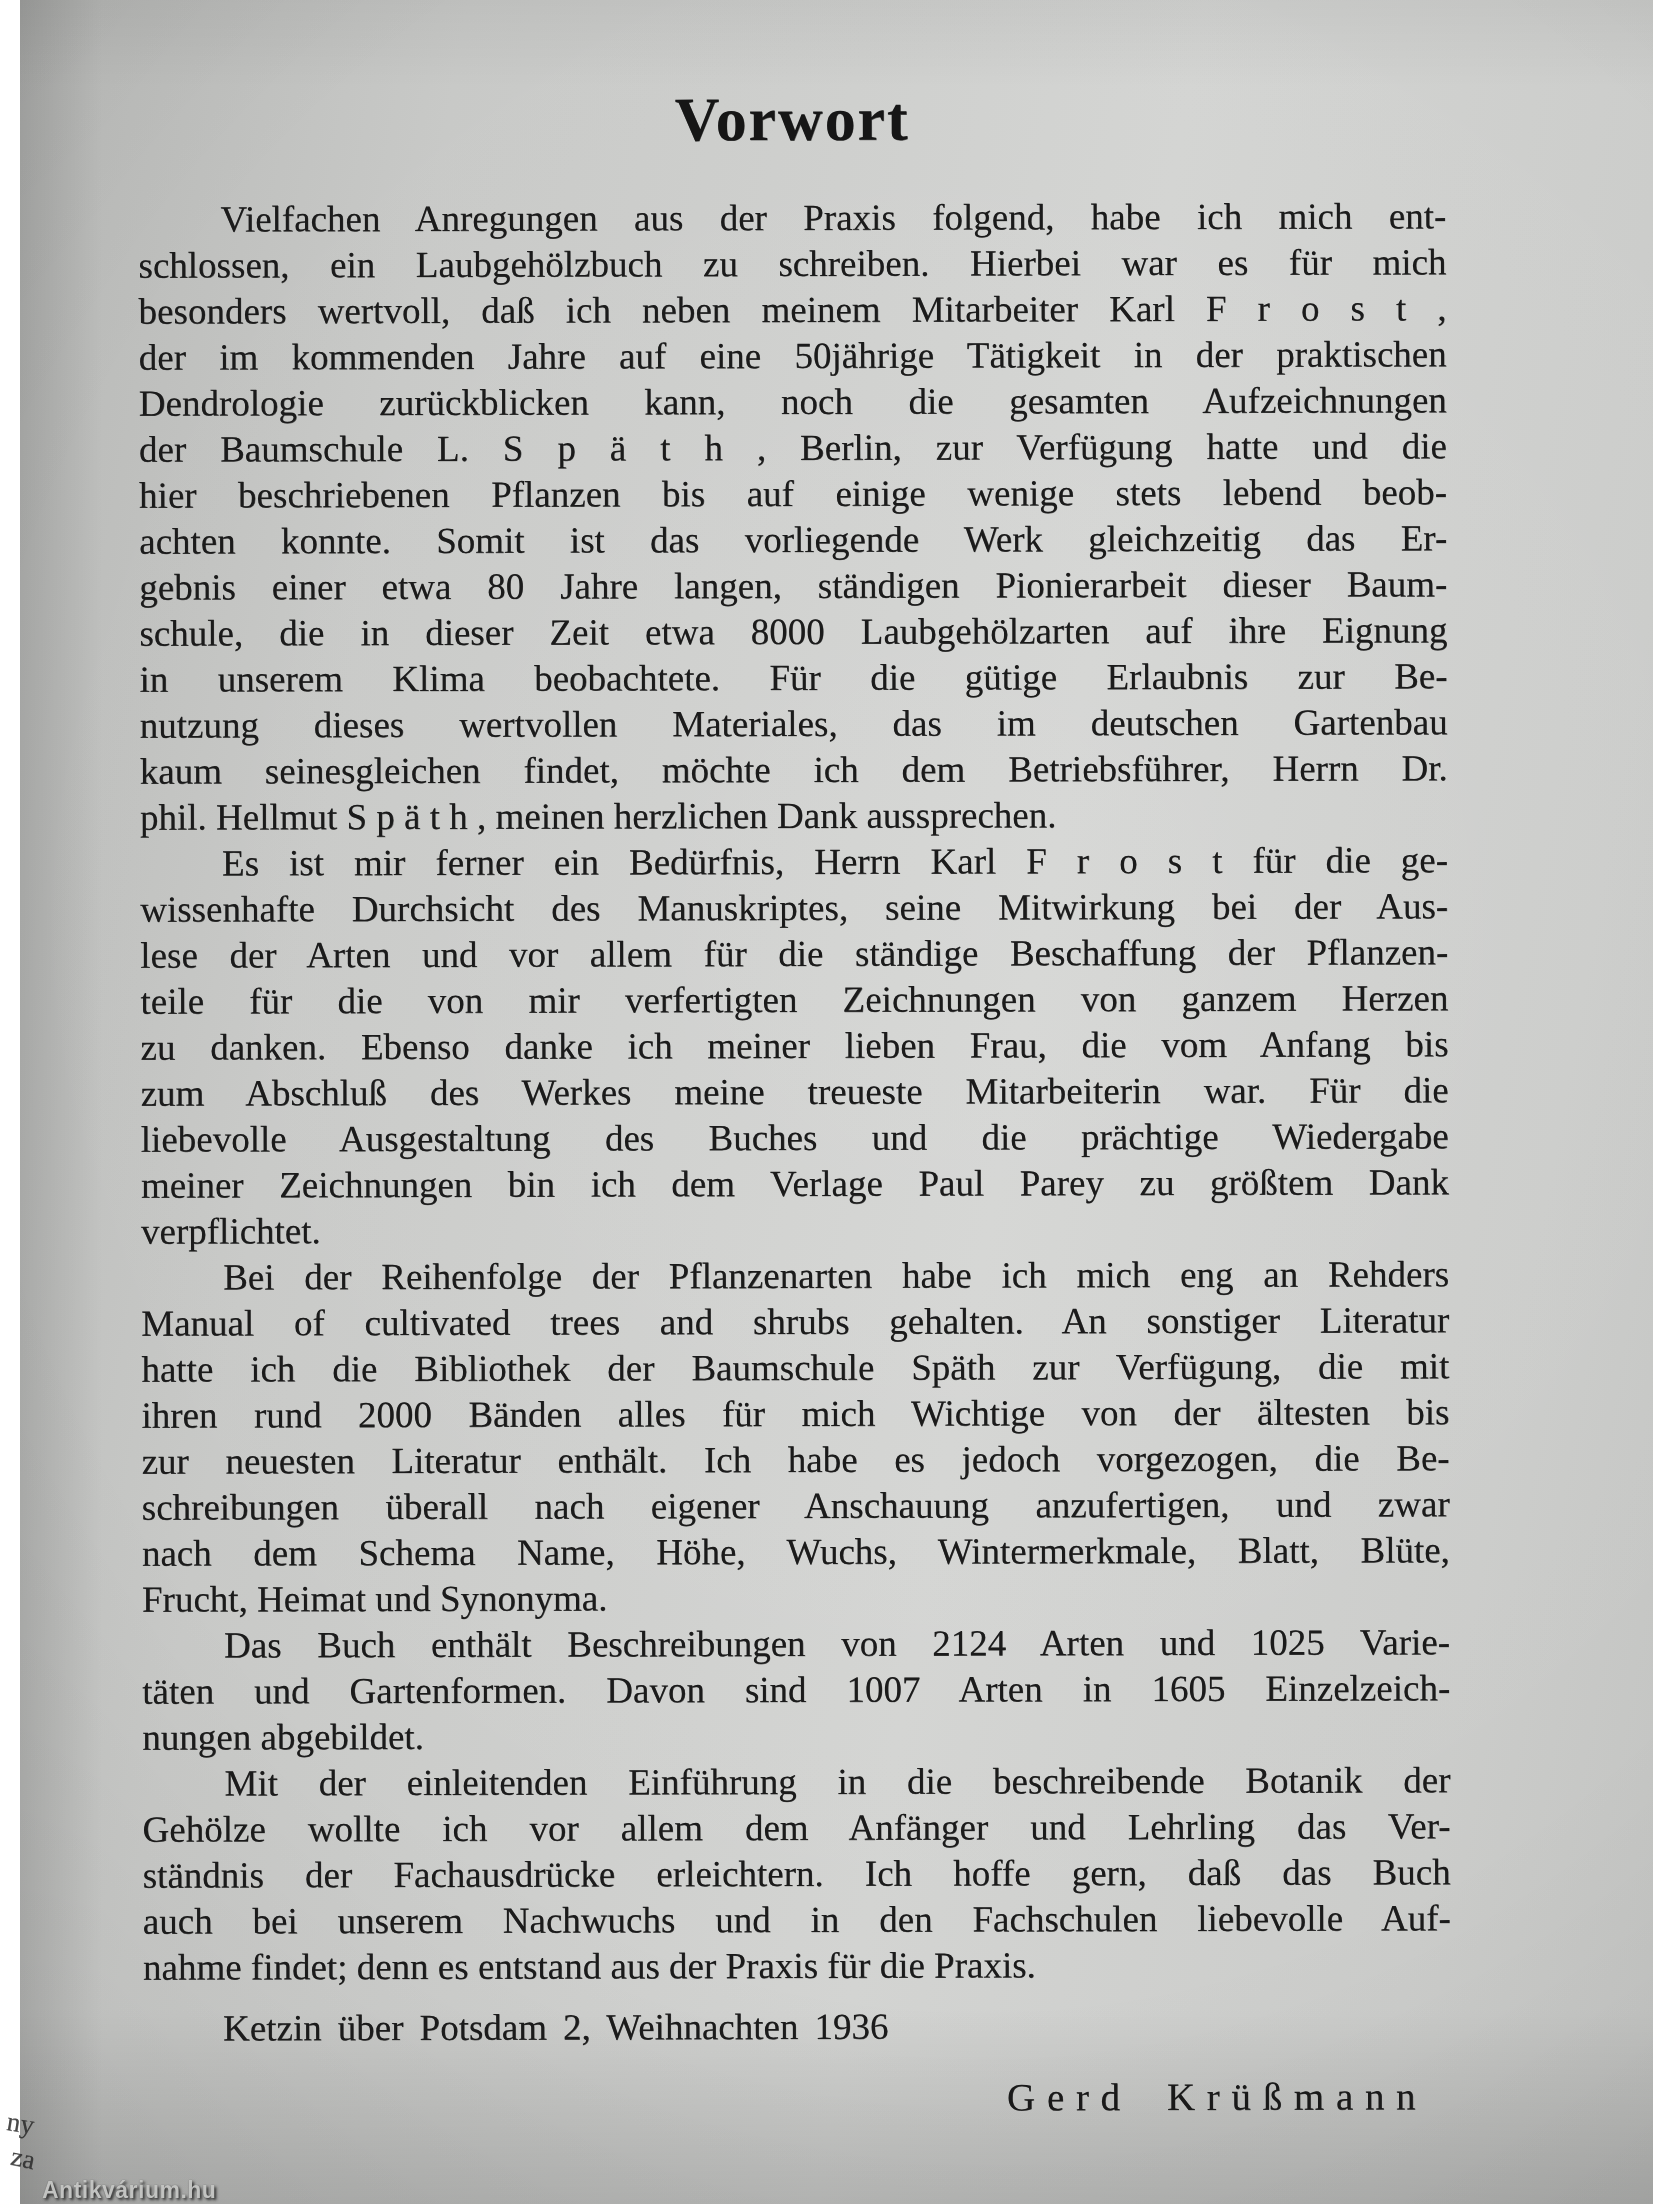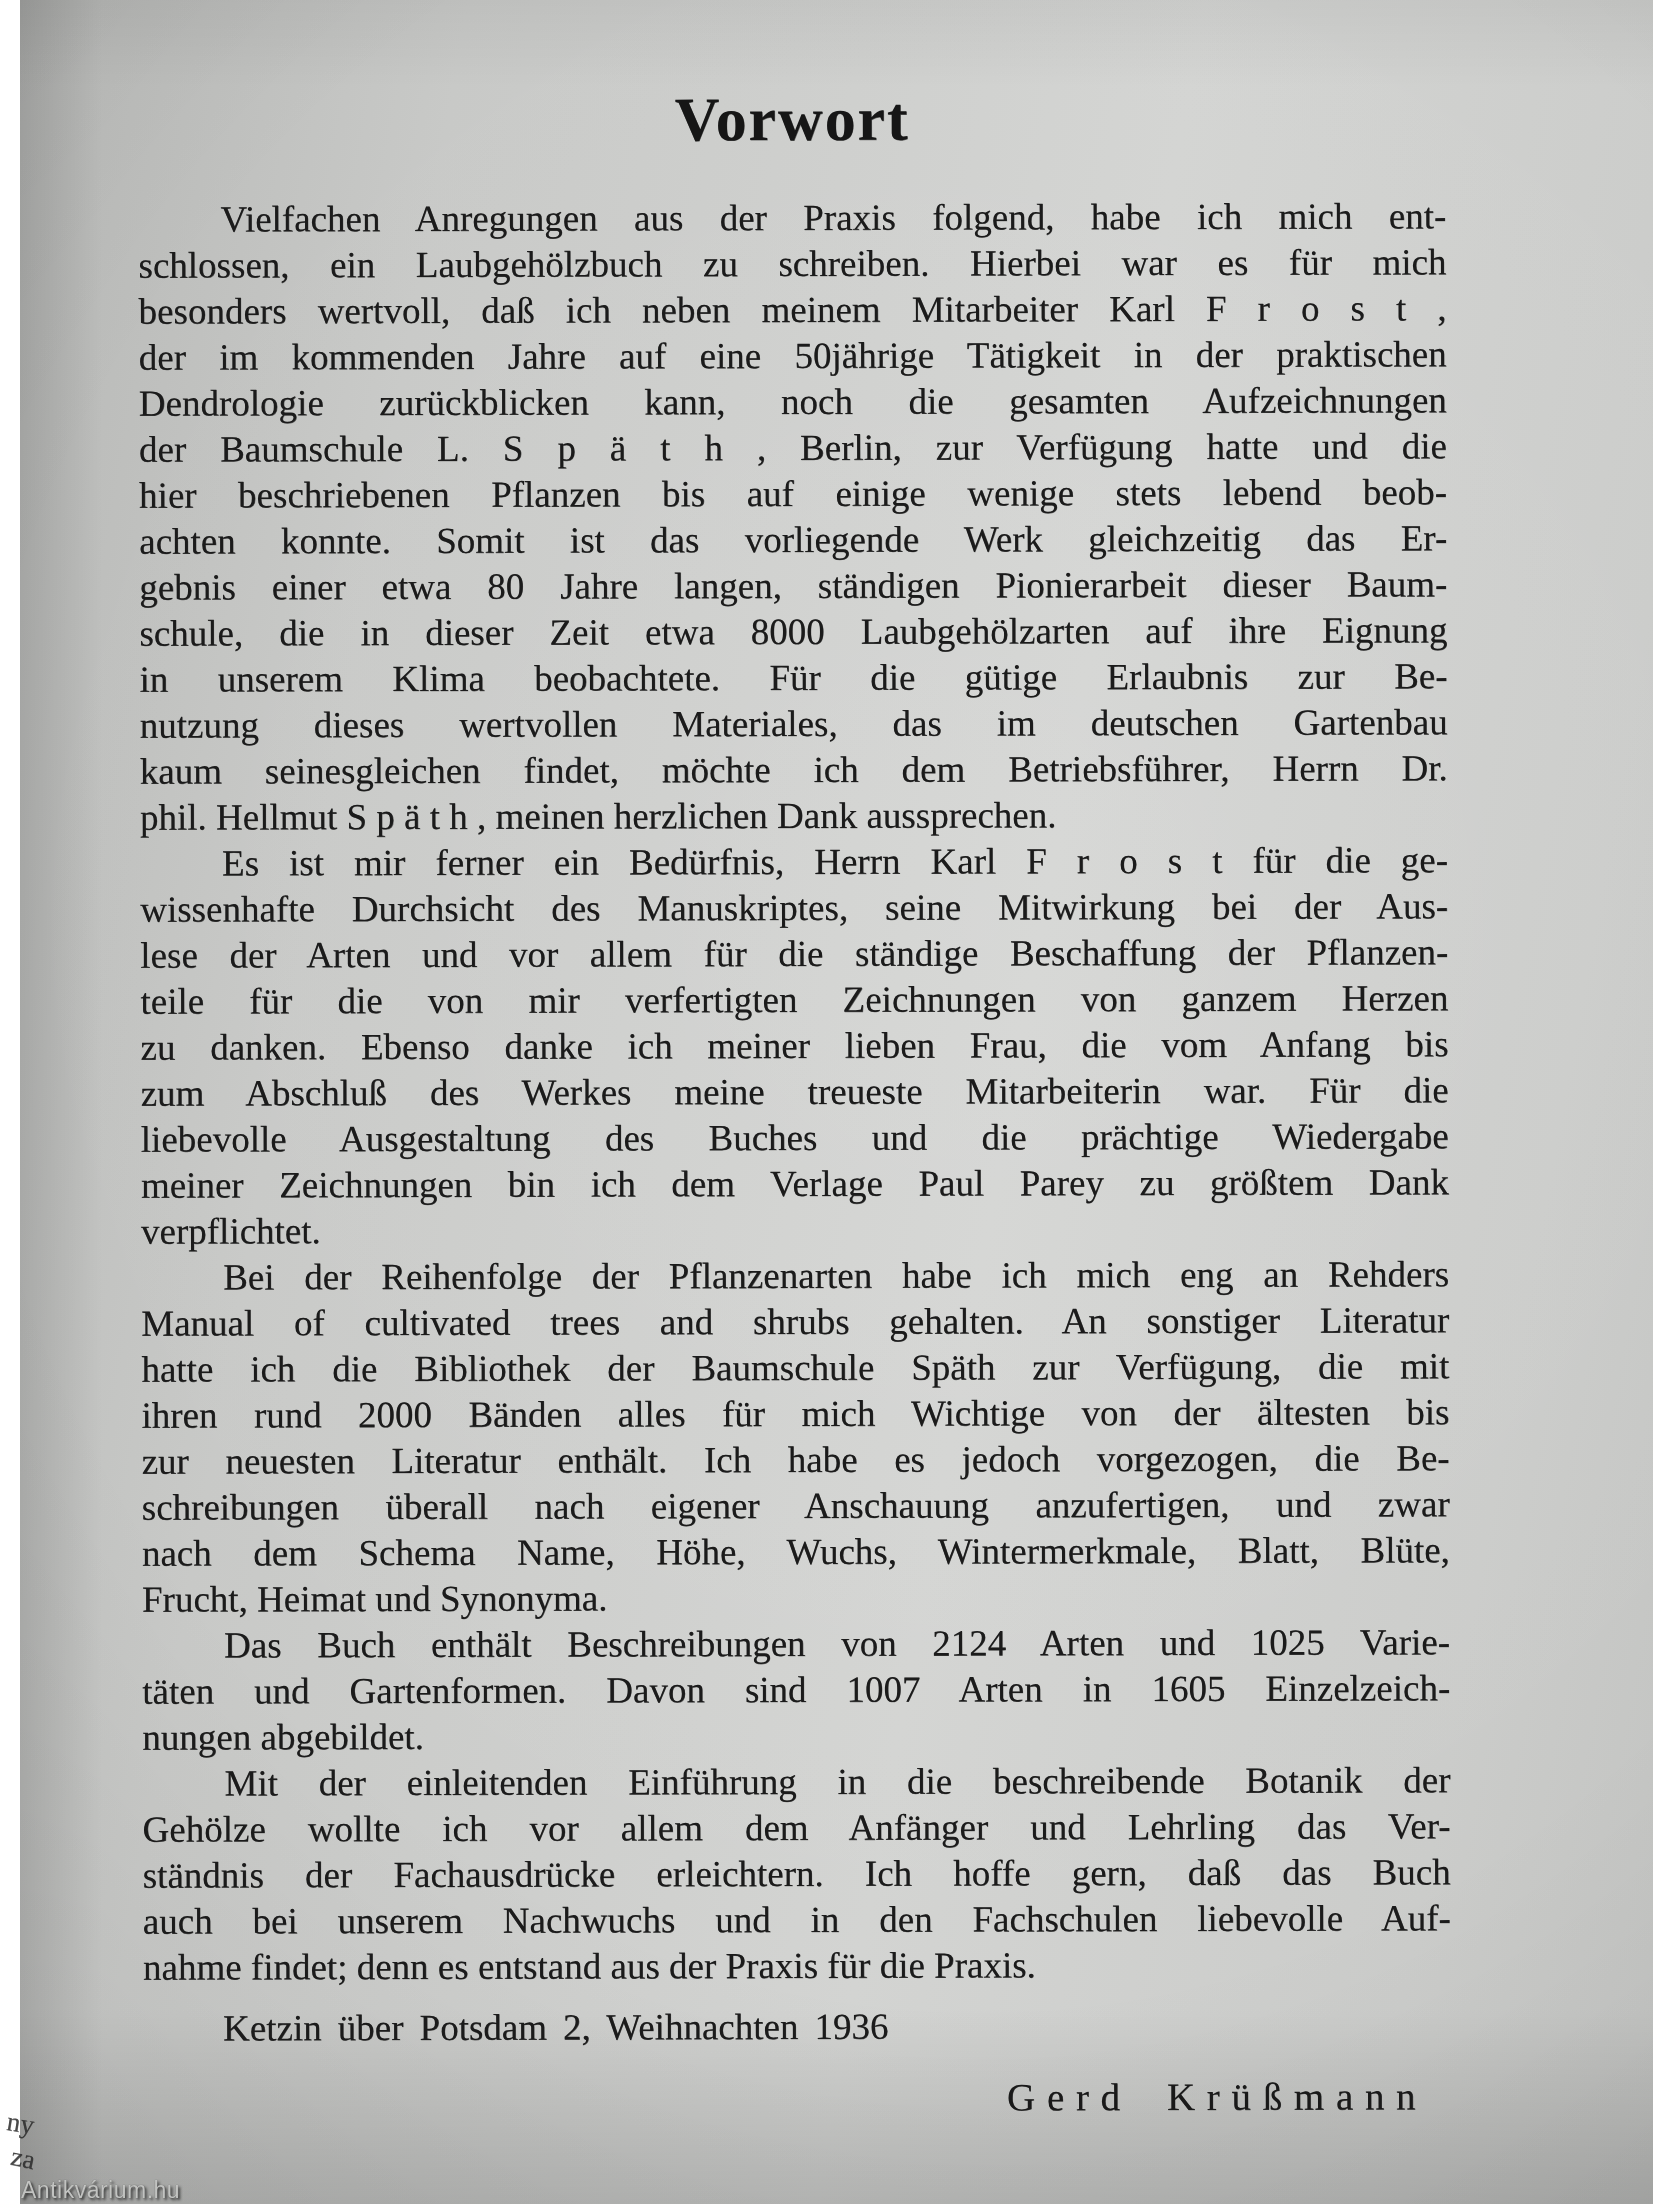--- a/index.html
+++ b/index.html
@@ -87,25 +87,25 @@
     position: absolute;
     font-size: 27px;
     color: #2a2a2a;
     opacity: 0.85;
     text-shadow: 0.3px 0.3px 0.4px rgba(10,10,10,0.5);
   }
   .frag-1 { left: -12.6px; top: 2108px; transform: rotate(9deg); }
   .frag-2 { left: -8.7px;  top: 2143px; transform: rotate(12deg); }
   .watermark {
     position: absolute;
-    left: 1px;
+    left: 22px;
     top: 2177px;
     font-family: "Liberation Sans", "DejaVu Sans", sans-serif;
     font-size: 23px;
-    font-weight: normal;
+    font-weight: bold;
     letter-spacing: 0.5px;
     color: var(--watermark, #c2c3c1);
     text-shadow: 1.9px 1.9px 2.9px rgba(25,25,25,0.85), 0 0 1px rgba(0,0,0,0.4);
   }
 </style>
 </head>
 <body>
 
 <div class="page">
   <div class="vignette"></div>

